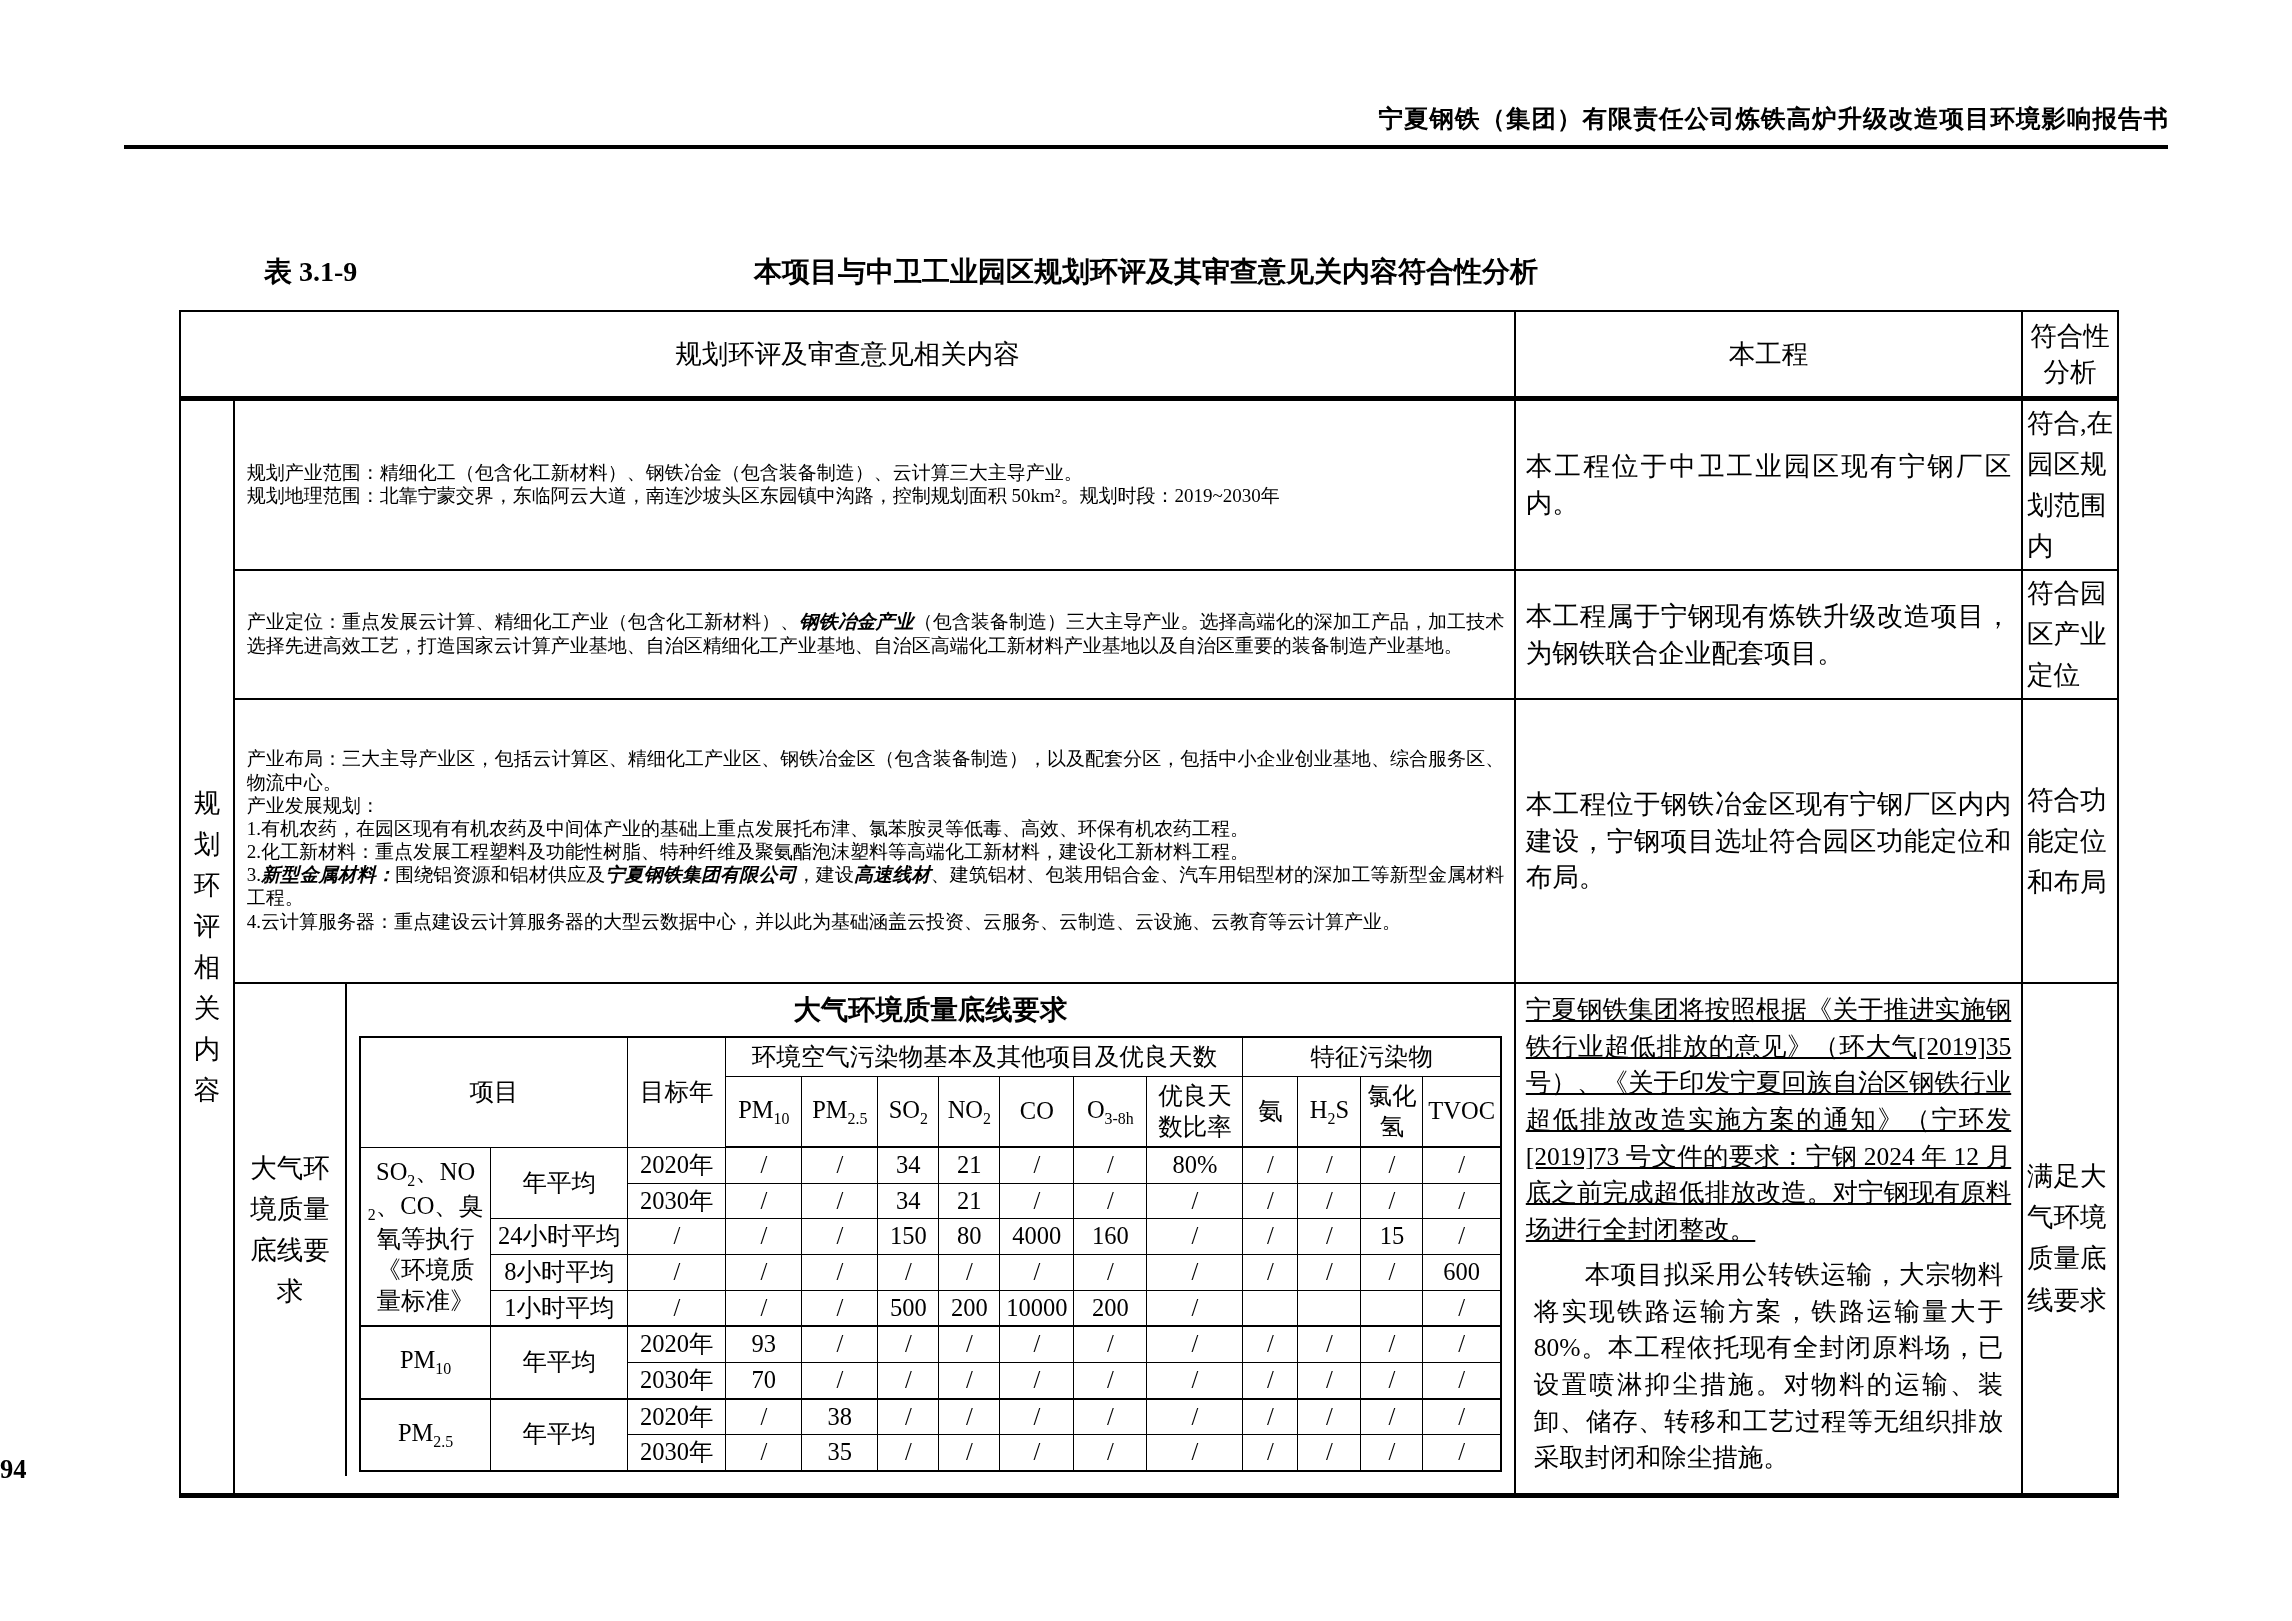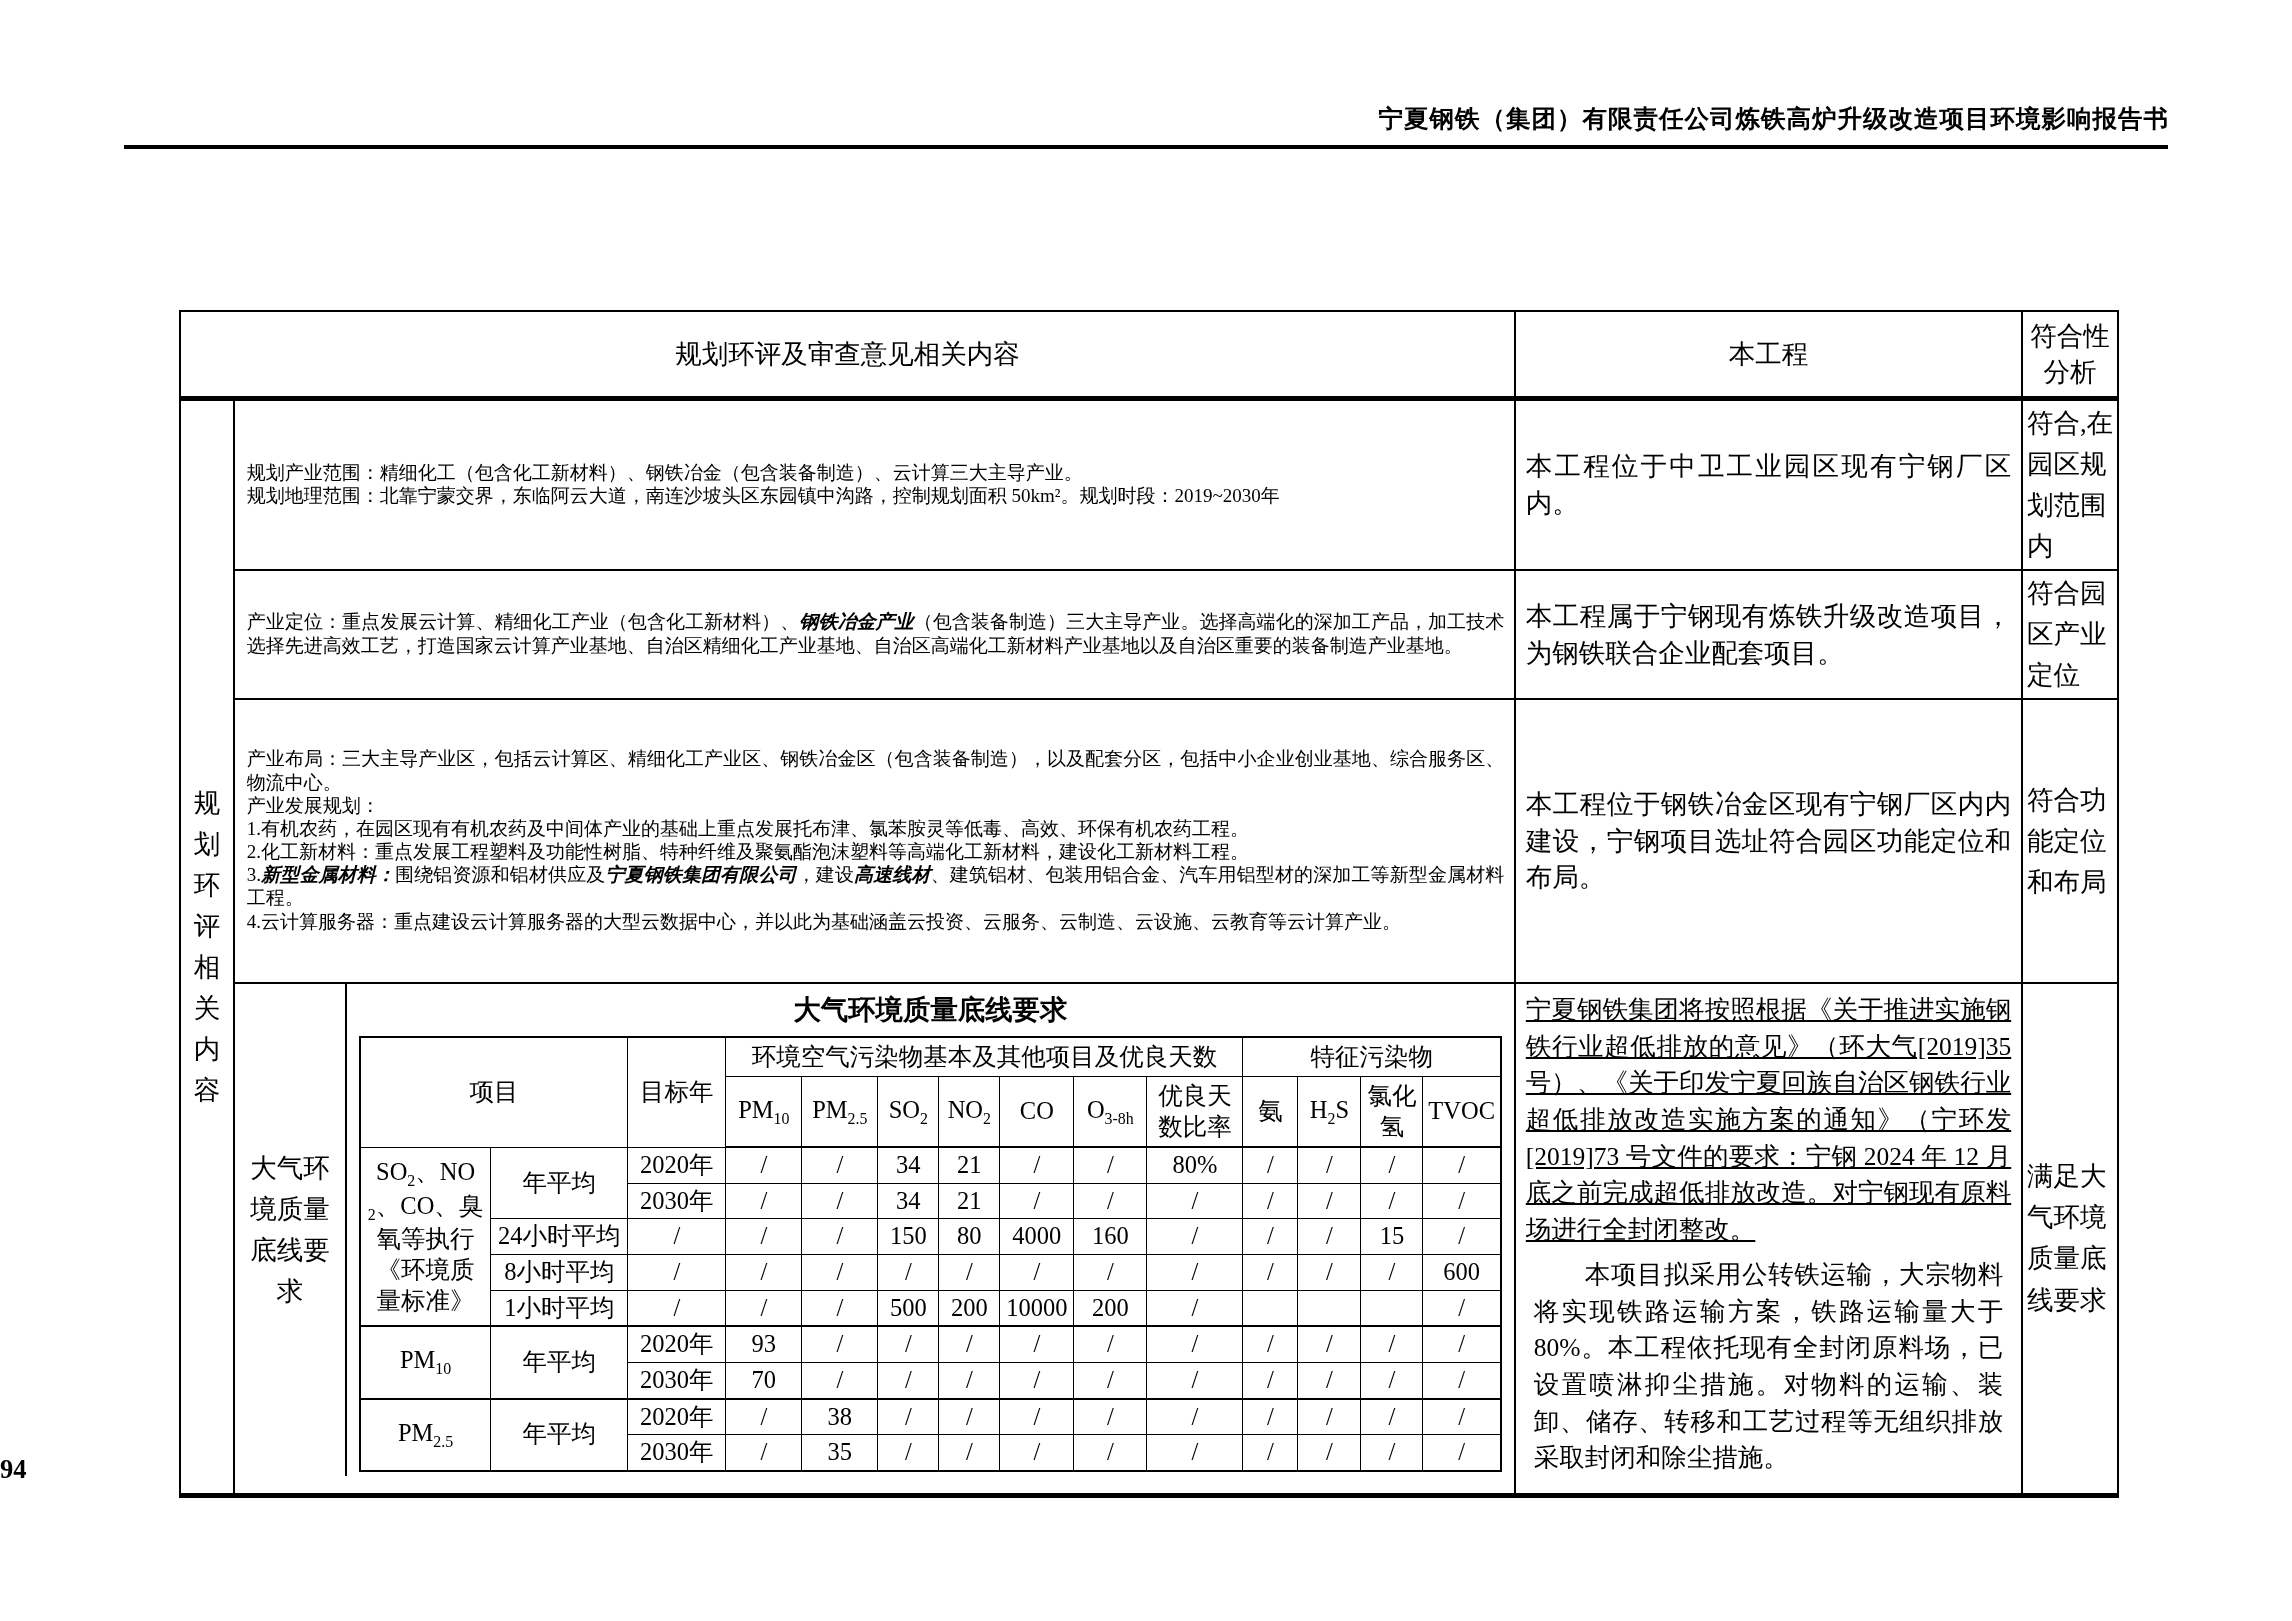--- a/index.html
+++ b/index.html
@@ -45,20 +45,24 @@
   .page-number { position:absolute; top:1454px; left:0; width:2293px; font-weight:bold; font-size:26.5px; }
 </style>
 </head>
 <body>
 
 <div class="page">
 
   <div class="doc-header">宁夏钢铁（集团）有限责任公司炼铁高炉升级改造项目环境影响报告书</div>
   <div class="header-rule"></div>
 
+  <div class="caption-row">
+    <span class="table-label">表 3.1-9</span>
+    <div class="table-title">本项目与中卫工业园区规划环评及其审查意见关内容符合性分析</div>
+  </div>
 
   <table class="main">
     <colgroup>
       <col style="width:54px">
         <col style="width:1281px">
         <col style="width:507px">
         <col style="width:96px">
     </colgroup>
     <tbody>
       <tr class="outer-head">

